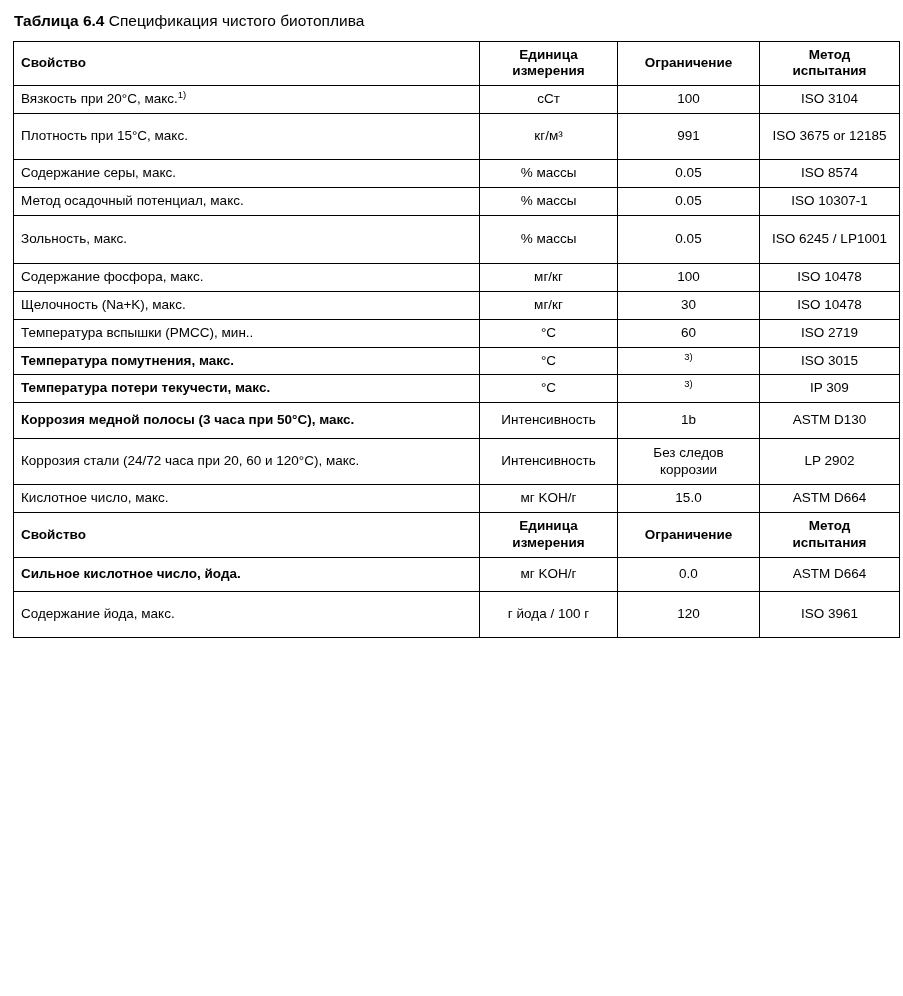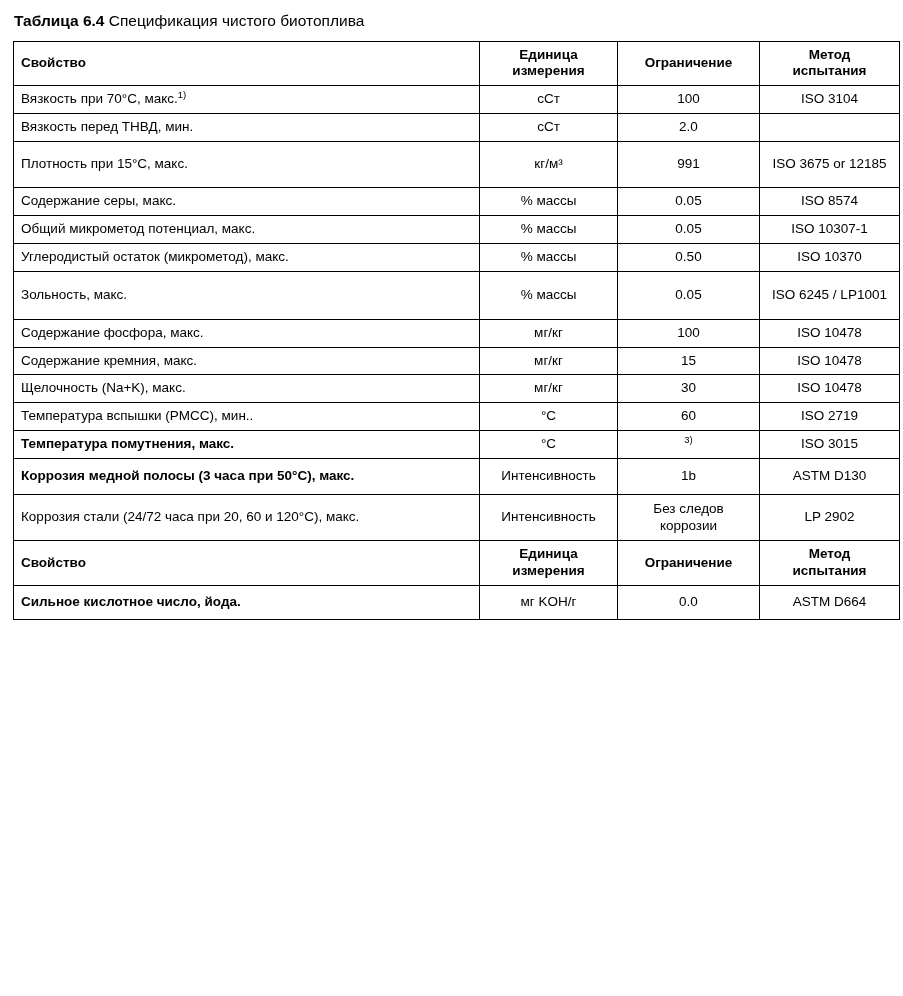--- a/index.html
+++ b/index.html
@@ -104,84 +104,66 @@
           <div>измерения</div>
         </td>
         <td class="limit">Ограничение</td>
         <td class="meth two-line">
           <div>Метод</div>
           <div>испытания</div>
         </td>
       </tr>
 
       <tr>
-        <td class="prop"><span>Вязкость при 70°C, макс.</span><sup>1)</sup></td>
+        <td class="prop"><span>Вязкость при 20°C, макс.</span><sup>1)</sup></td>
         <td class="unit">сСт</td>
         <td class="limit">100</td>
         <td class="meth">ISO 3104</td>
       </tr>
 
-      <tr>
-        <td class="prop">Вязкость перед ТНВД, мин.</td>
-        <td class="unit">сСт</td>
-        <td class="limit">2.0</td>
-        <td class="meth"></td>
-      </tr>
 
 
       <tr style="height:46px">
         <td class="prop">Плотность при 15°C, макс.</td>
         <td class="unit">кг/м³</td>
         <td class="limit">991</td>
         <td class="meth">ISO 3675 or 12185</td>
       </tr>
 
 
       <tr>
         <td class="prop">Содержание серы, макс.</td>
         <td class="unit">% массы</td>
         <td class="limit">0.05</td>
         <td class="meth">ISO 8574</td>
       </tr>
 
       <tr>
-        <td class="prop">Общий микрометод потенциал, макс.</td>
+        <td class="prop">Метод осадочный потенциал, макс.</td>
         <td class="unit">% массы</td>
         <td class="limit">0.05</td>
         <td class="meth">ISO 10307-1</td>
       </tr>
 
 
-      <tr>
-        <td class="prop">Углеродистый остаток (микрометод), макс.</td>
-        <td class="unit">% массы</td>
-        <td class="limit">0.50</td>
-        <td class="meth">ISO 10370</td>
-      </tr>
 
       <tr style="height:48px">
         <td class="prop">Зольность, макс.</td>
         <td class="unit">% массы</td>
         <td class="limit">0.05</td>
         <td class="meth">ISO 6245 / LP1001</td>
       </tr>
 
       <tr>
         <td class="prop">Содержание фосфора, макс.</td>
         <td class="unit">мг/кг</td>
         <td class="limit">100</td>
         <td class="meth">ISO 10478</td>
       </tr>
 
-      <tr>
-        <td class="prop">Содержание кремния, макс.</td>
-        <td class="unit">мг/кг</td>
-        <td class="limit">15</td>
-        <td class="meth">ISO 10478</td>
-      </tr>
 
       <tr>
         <td class="prop">Щелочность (Na+K), макс.</td>
         <td class="unit">мг/кг</td>
         <td class="limit">30</td>
         <td class="meth">ISO 10478</td>
       </tr>
 
       <tr>
         <td class="prop">Температура вспышки (PMCC), мин..</td>
@@ -190,35 +172,47 @@
         <td class="meth">ISO 2719</td>
       </tr>
 
       <tr>
         <td class="prop bold-prop"><span>Температура помутнения, макс.</span></td>
         <td class="unit">°C</td>
         <td class="limit"><sup>3)</sup></td>
         <td class="meth">ISO 3015</td>
       </tr>
 
+      <tr>
+        <td class="prop bold-prop"><span>Температура потери текучести, макс.</span></td>
+        <td class="unit">°C</td>
+        <td class="limit"><sup>3)</sup></td>
+        <td class="meth">IP 309</td>
+      </tr>
 
       <tr style="height:36px">
         <td class="prop bold-prop">Коррозия медной полосы (3 часа при 50°C), макс.</td>
         <td class="unit">Интенсивность</td>
         <td class="limit">1b</td>
         <td class="meth">ASTM D130</td>
       </tr>
 
       <tr style="height:46px">
         <td class="prop">Коррозия стали (24/72 часа при 20, 60 и 120°C), макс.</td>
         <td class="unit">Интенсивность</td>
         <td class="limit" style="white-space:normal">Без следов коррозии</td>
         <td class="meth">LP 2902</td>
       </tr>
 
+      <tr>
+        <td class="prop">Кислотное число, макс.</td>
+        <td class="unit">мг KOH/г</td>
+        <td class="limit">15.0</td>
+        <td class="meth">ASTM D664</td>
+      </tr>
 
       <tr class="hdr">
         <td class="prop">Свойство</td>
         <td class="unit two-line">
           <div>Единица</div>
           <div>измерения</div>
         </td>
         <td class="limit">Ограничение</td>
         <td class="meth two-line">
           <div>Метод</div>
@@ -226,17 +220,23 @@
         </td>
       </tr>
 
       <tr style="height:34px">
         <td class="prop bold-prop">Сильное кислотное число, йода.</td>
         <td class="unit">мг KOH/г</td>
         <td class="limit">0.0</td>
         <td class="meth">ASTM D664</td>
       </tr>
 
+      <tr style="height:46px">
+        <td class="prop">Содержание йода, макс.</td>
+        <td class="unit">г йода / 100 г</td>
+        <td class="limit">120</td>
+        <td class="meth">ISO 3961</td>
+      </tr>
 
     </tbody>
   </table>
 
 </div>
 
 </body></html>

